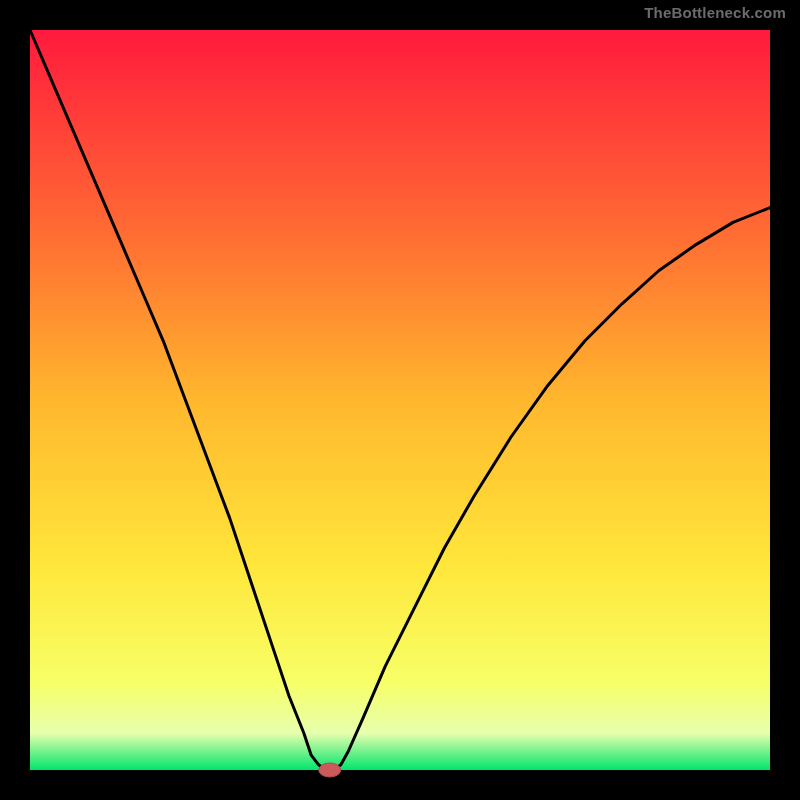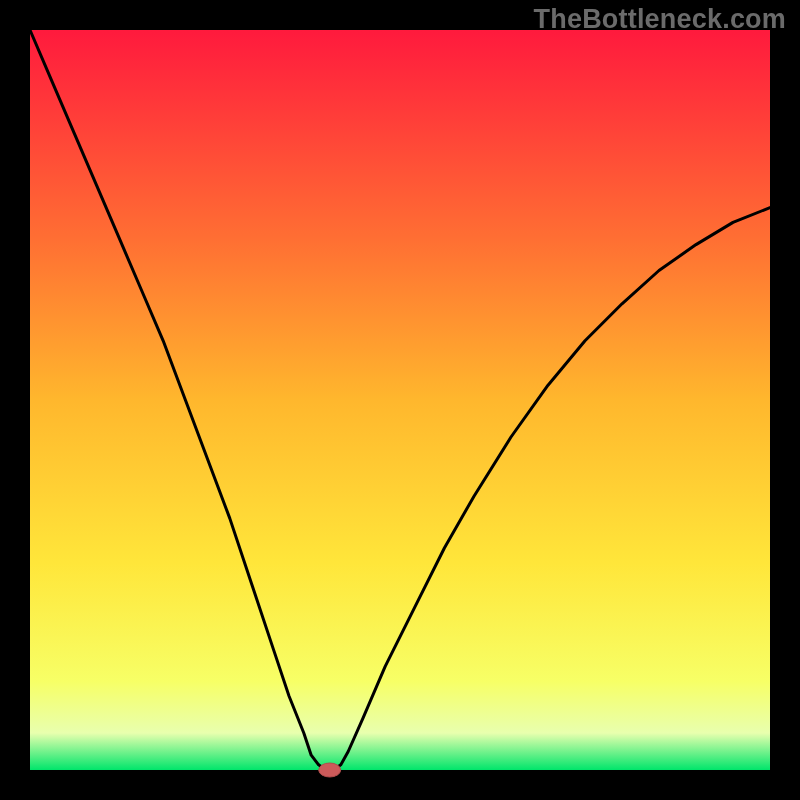--- a/index.html
+++ b/index.html
@@ -16,21 +16,21 @@
     top: 0;
     width: 800px;
     height: 800px;
     background: #000;
   }
   .watermark {
     position: absolute;
     right: 14px;
     top: 4px;
     font-family: Arial, Helvetica, sans-serif;
-    font-size: 27px;
+    font-size: 15px;
     font-weight: 600;
     color: #6b6b6b;
     letter-spacing: 0.2px;
     user-select: none;
   }
   svg {
     position: absolute;
     left: 0;
     top: 0;
     display: block;

